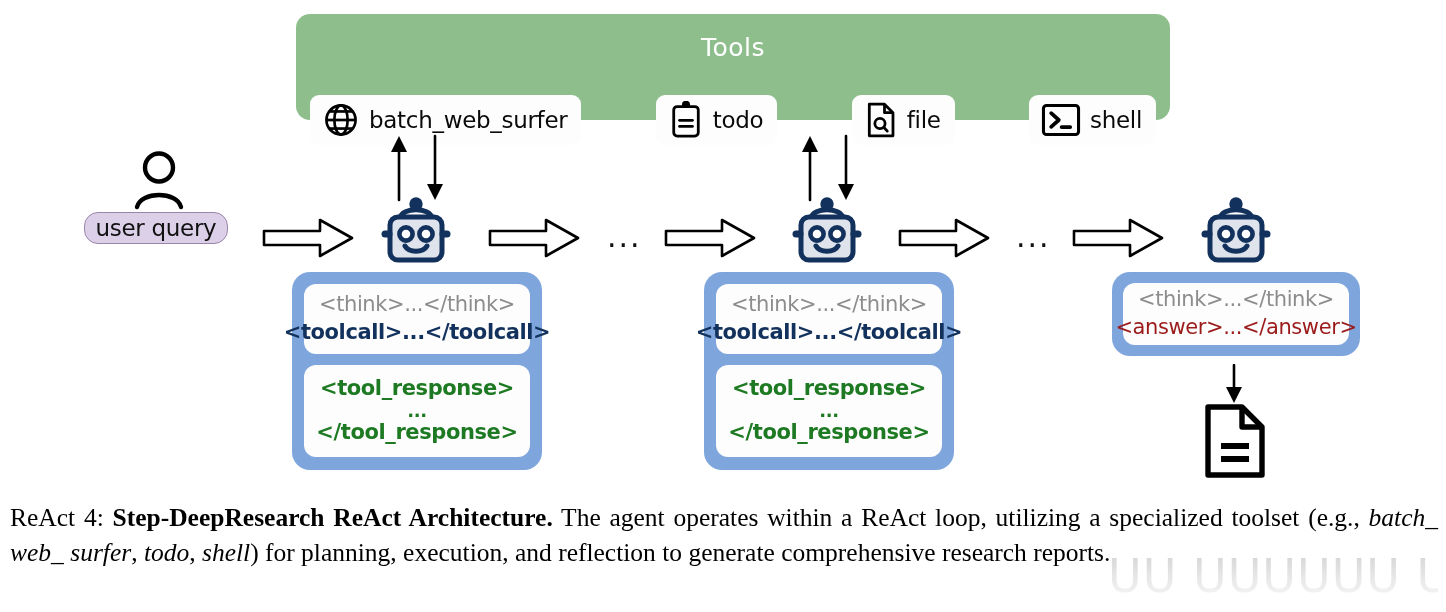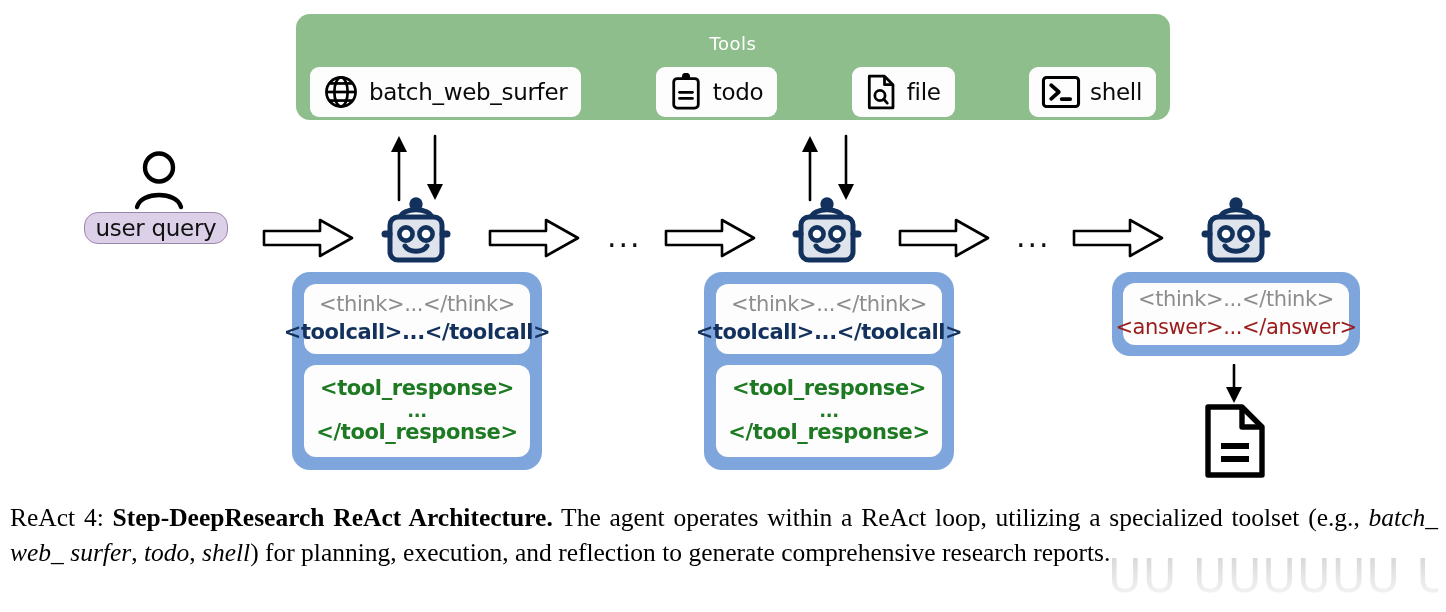--- a/index.html
+++ b/index.html
@@ -33,21 +33,21 @@
     background: #8ebe8c;
     border-radius: 14px;
     box-sizing: border-box;
   }
   #tools-title {
     position: absolute;
     left: 0; right: 0;
     top: 19px;
     text-align: center;
     color: #ffffff;
-    font-size: 18px;
+    font-size: 25px;
     letter-spacing: 0.5px;
     font-family: "DejaVu Sans", sans-serif;
   }
   #tools-row {
     position: absolute;
     left: 14px;
     right: 14px;
     top: 53px;
     display: flex;
     align-items: center;
@@ -55,20 +55,21 @@
   }
   .tool-chip {
     background: #fdfdfd;
     border-radius: 9px;
     height: 50px;
     display: flex;
     align-items: center;
     gap: 9px;
     padding: 0 14px 0 12px;
     box-sizing: border-box;
+    margin-top: 28px;
   }
   .tool-chip .tool-label {
     font-size: 23px;
     color: #0a0a0a;
     white-space: nowrap;
     font-family: "DejaVu Sans", sans-serif;
     letter-spacing: -0.3px;
   }
   .tool-icon { display: flex; align-items: center; justify-content: center; }
 

